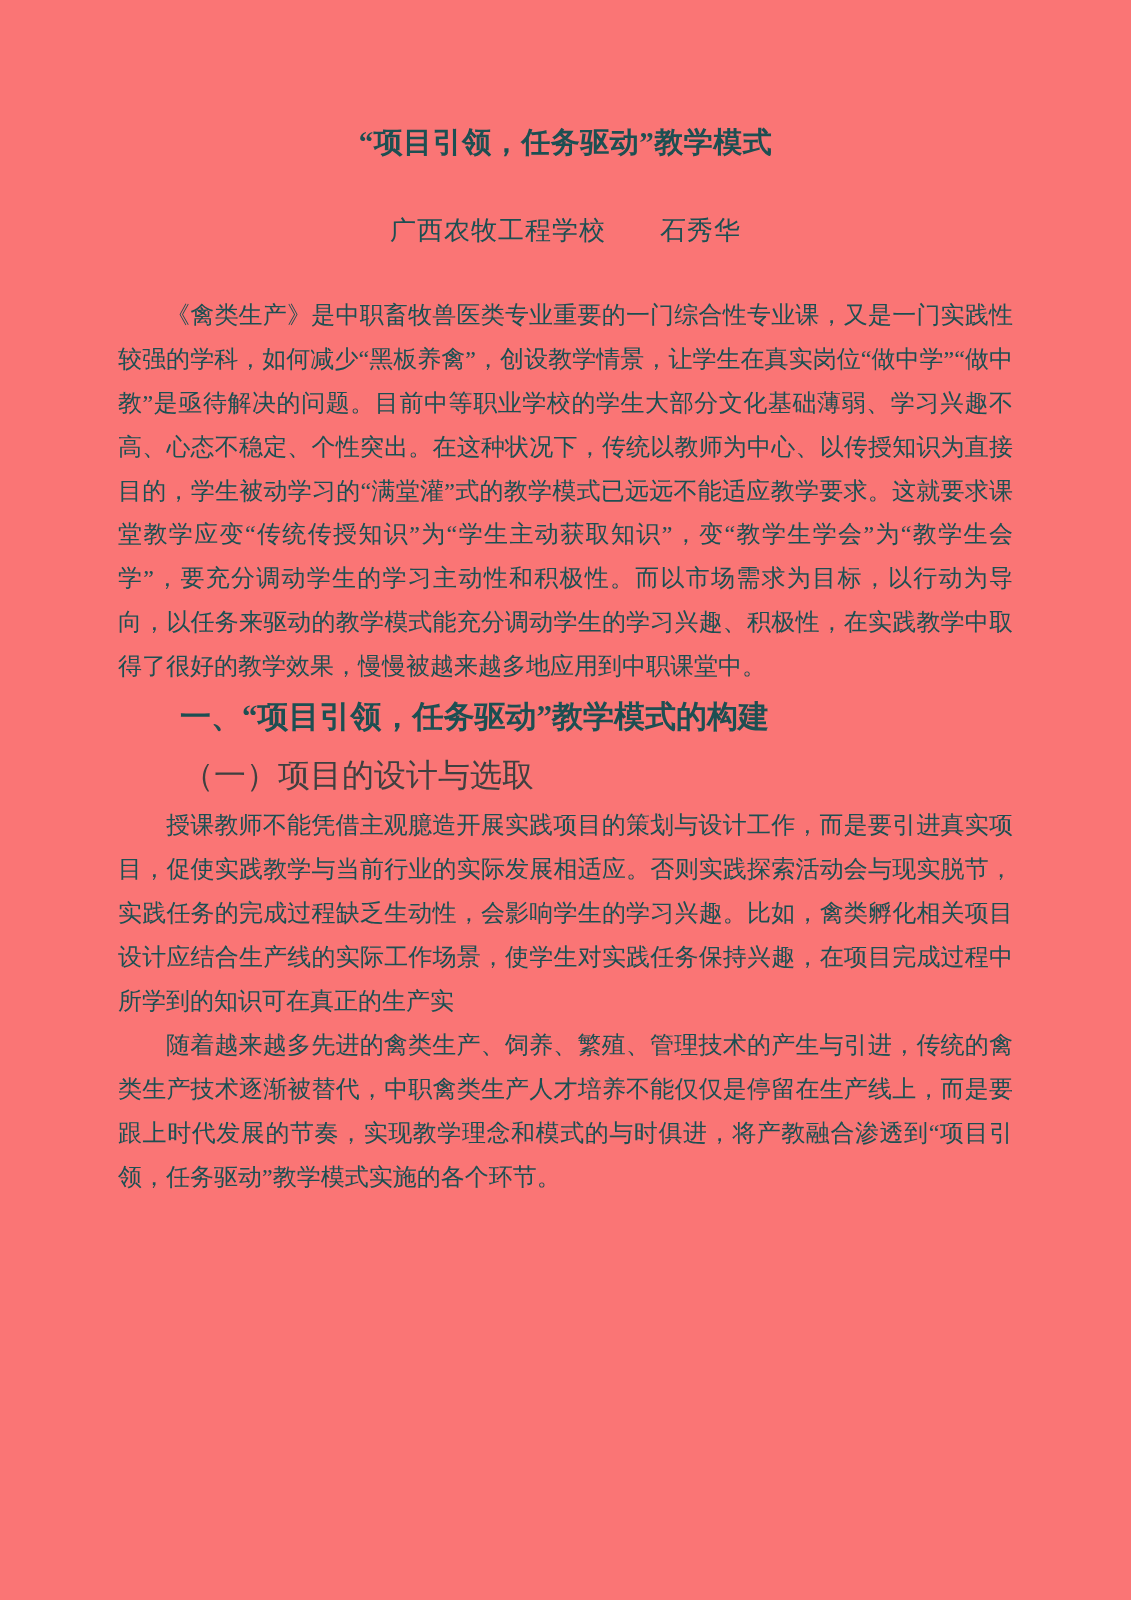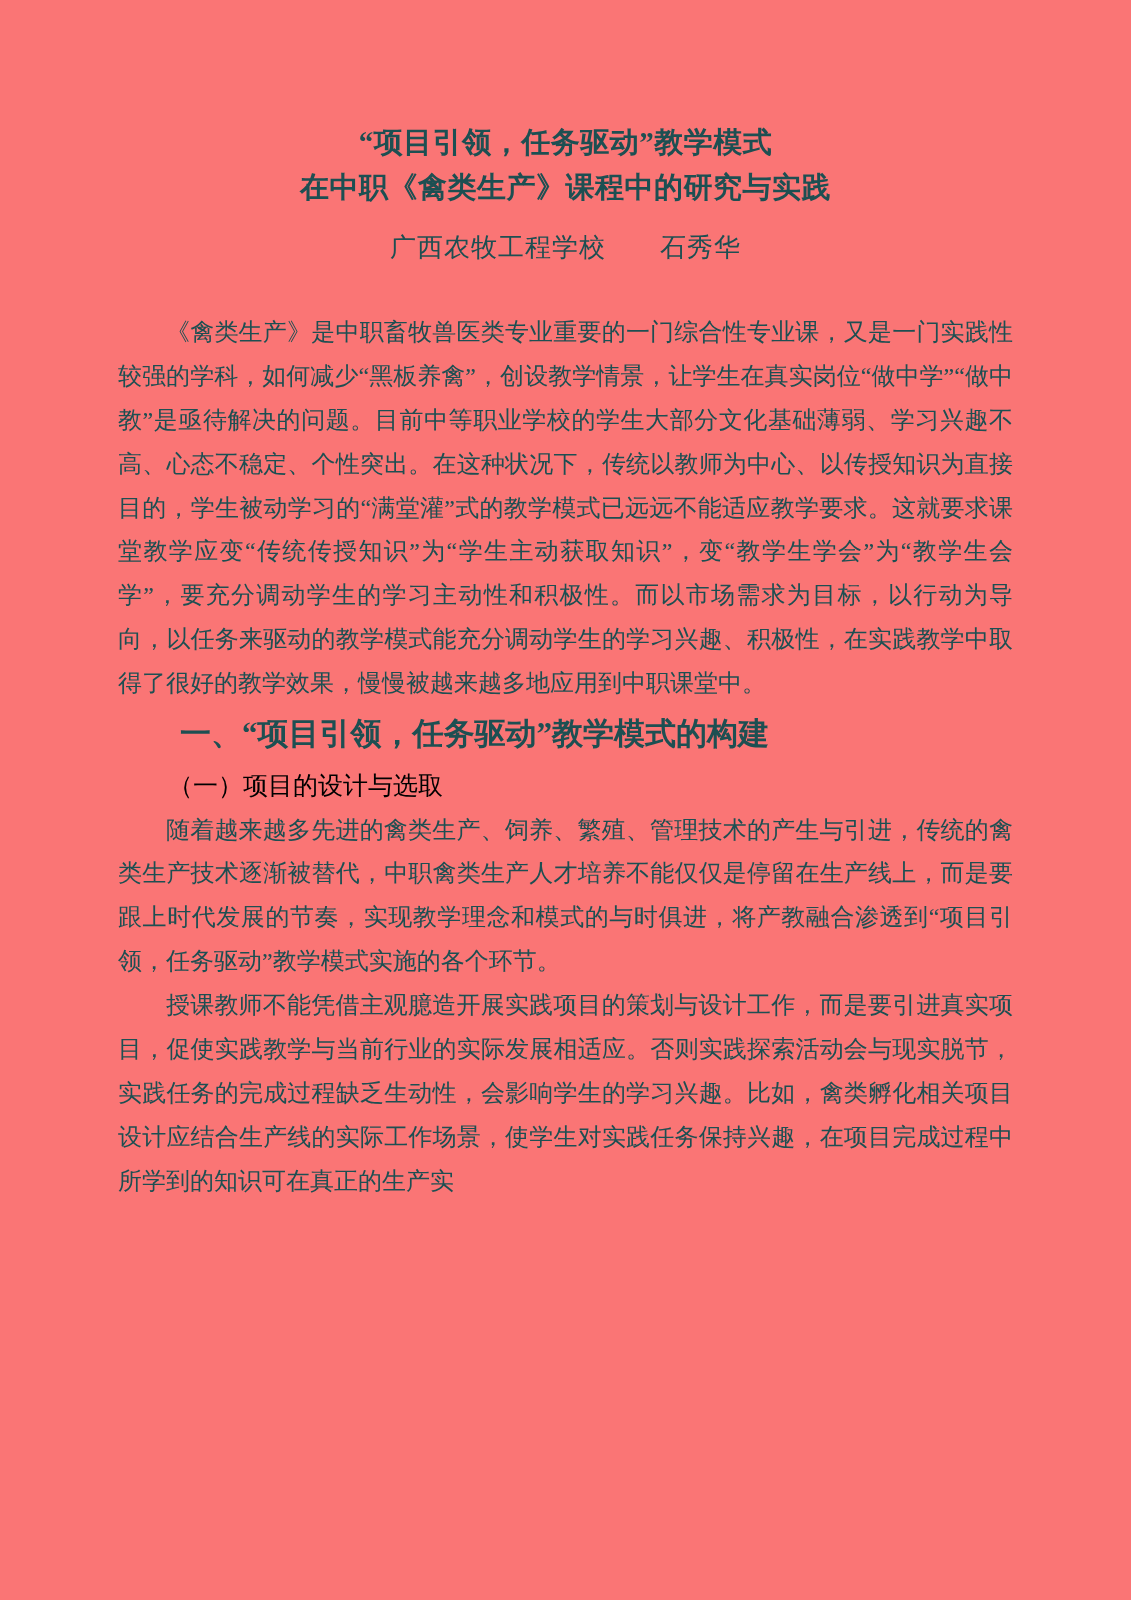--- a/index.html
+++ b/index.html
@@ -27,21 +27,21 @@
     line-height: 1.55;
     letter-spacing: 0.5px;
     color: #1d4f52;
   }
   .title-line {
     display: block;
   }
   .author-line {
     text-align: center;
     font-size: 26px;
-    margin-top: 20px;
+    margin-top: 48px;
     letter-spacing: 1px;
     color: #1d4f52;
   }
   .body-block {
     margin-top: 46px;
   }
   p.para {
     margin: 0;
     font-size: 24px;
     line-height: 1.83;
@@ -53,46 +53,45 @@
   p.heading1 {
     margin: 0;
     font-size: 31px;
     line-height: 1.83;
     font-weight: bold;
     text-indent: 2em;
     color: #1d4f52;
   }
   p.heading2 {
     margin: 0;
-    font-size: 25px;
+    font-size: 32px;
     line-height: 1.83;
     text-indent: 2em;
-    color: #000000;
+    color: #404040;
   }
   p.heading3 {
     margin: 0;
     font-size: 25px;
     line-height: 1.83;
     text-indent: 2em;
     color: #1d4f52;
   }
 </style>
 </head>
 <body>
 
 <div class="page">
 
   <div class="title-block">
     <span class="title-line">“项目引领，任务驱动”教学模式</span>
-    <span class="title-line">在中职《禽类生产》课程中的研究与实践</span>
   </div>
 
   <div class="author-line">广西农牧工程学校　　石秀华</div>
 
   <div class="body-block">
     <p class="para">《禽类生产》是中职畜牧兽医类专业重要的一门综合性专业课，又是一门实践性较强的学科，如何减少“黑板养禽”，创设教学情景，让学生在真实岗位“做中学”“做中教”是亟待解决的问题。目前中等职业学校的学生大部分文化基础薄弱、学习兴趣不高、心态不稳定、个性突出。在这种状况下，传统以教师为中心、以传授知识为直接目的，学生被动学习的“满堂灌”式的教学模式已远远不能适应教学要求。这就要求课堂教学应变“传统传授知识”为“学生主动获取知识”，变“教学生学会”为“教学生会学”，要充分调动学生的学习主动性和积极性。而以市场需求为目标，以行动为导向，以任务来驱动的教学模式能充分调动学生的学习兴趣、积极性，在实践教学中取得了很好的教学效果，慢慢被越来越多地应用到中职课堂中。</p>
     <p class="heading1">一、“项目引领，任务驱动”教学模式的构建</p>
     <p class="heading2">（一）项目的设计与选取</p>
+    <p class="para">授课教师不能凭借主观臆造开展实践项目的策划与设计工作，而是要引进真实项目，促使实践教学与当前行业的实际发展相适应。否则实践探索活动会与现实脱节，实践任务的完成过程缺乏生动性，会影响学生的学习兴趣。比如，禽类孵化相关项目设计应结合生产线的实际工作场景，使学生对实践任务保持兴趣，在项目完成过程中所学到的知识可在真正的生产实</p>
     <p class="para">随着越来越多先进的禽类生产、饲养、繁殖、管理技术的产生与引进，传统的禽类生产技术逐渐被替代，中职禽类生产人才培养不能仅仅是停留在生产线上，而是要跟上时代发展的节奏，实现教学理念和模式的与时俱进，将产教融合渗透到“项目引领，任务驱动”教学模式实施的各个环节。</p>
-    <p class="para">授课教师不能凭借主观臆造开展实践项目的策划与设计工作，而是要引进真实项目，促使实践教学与当前行业的实际发展相适应。否则实践探索活动会与现实脱节，实践任务的完成过程缺乏生动性，会影响学生的学习兴趣。比如，禽类孵化相关项目设计应结合生产线的实际工作场景，使学生对实践任务保持兴趣，在项目完成过程中所学到的知识可在真正的生产实</p>
   </div>
 
 </div>
 
 </body></html>

